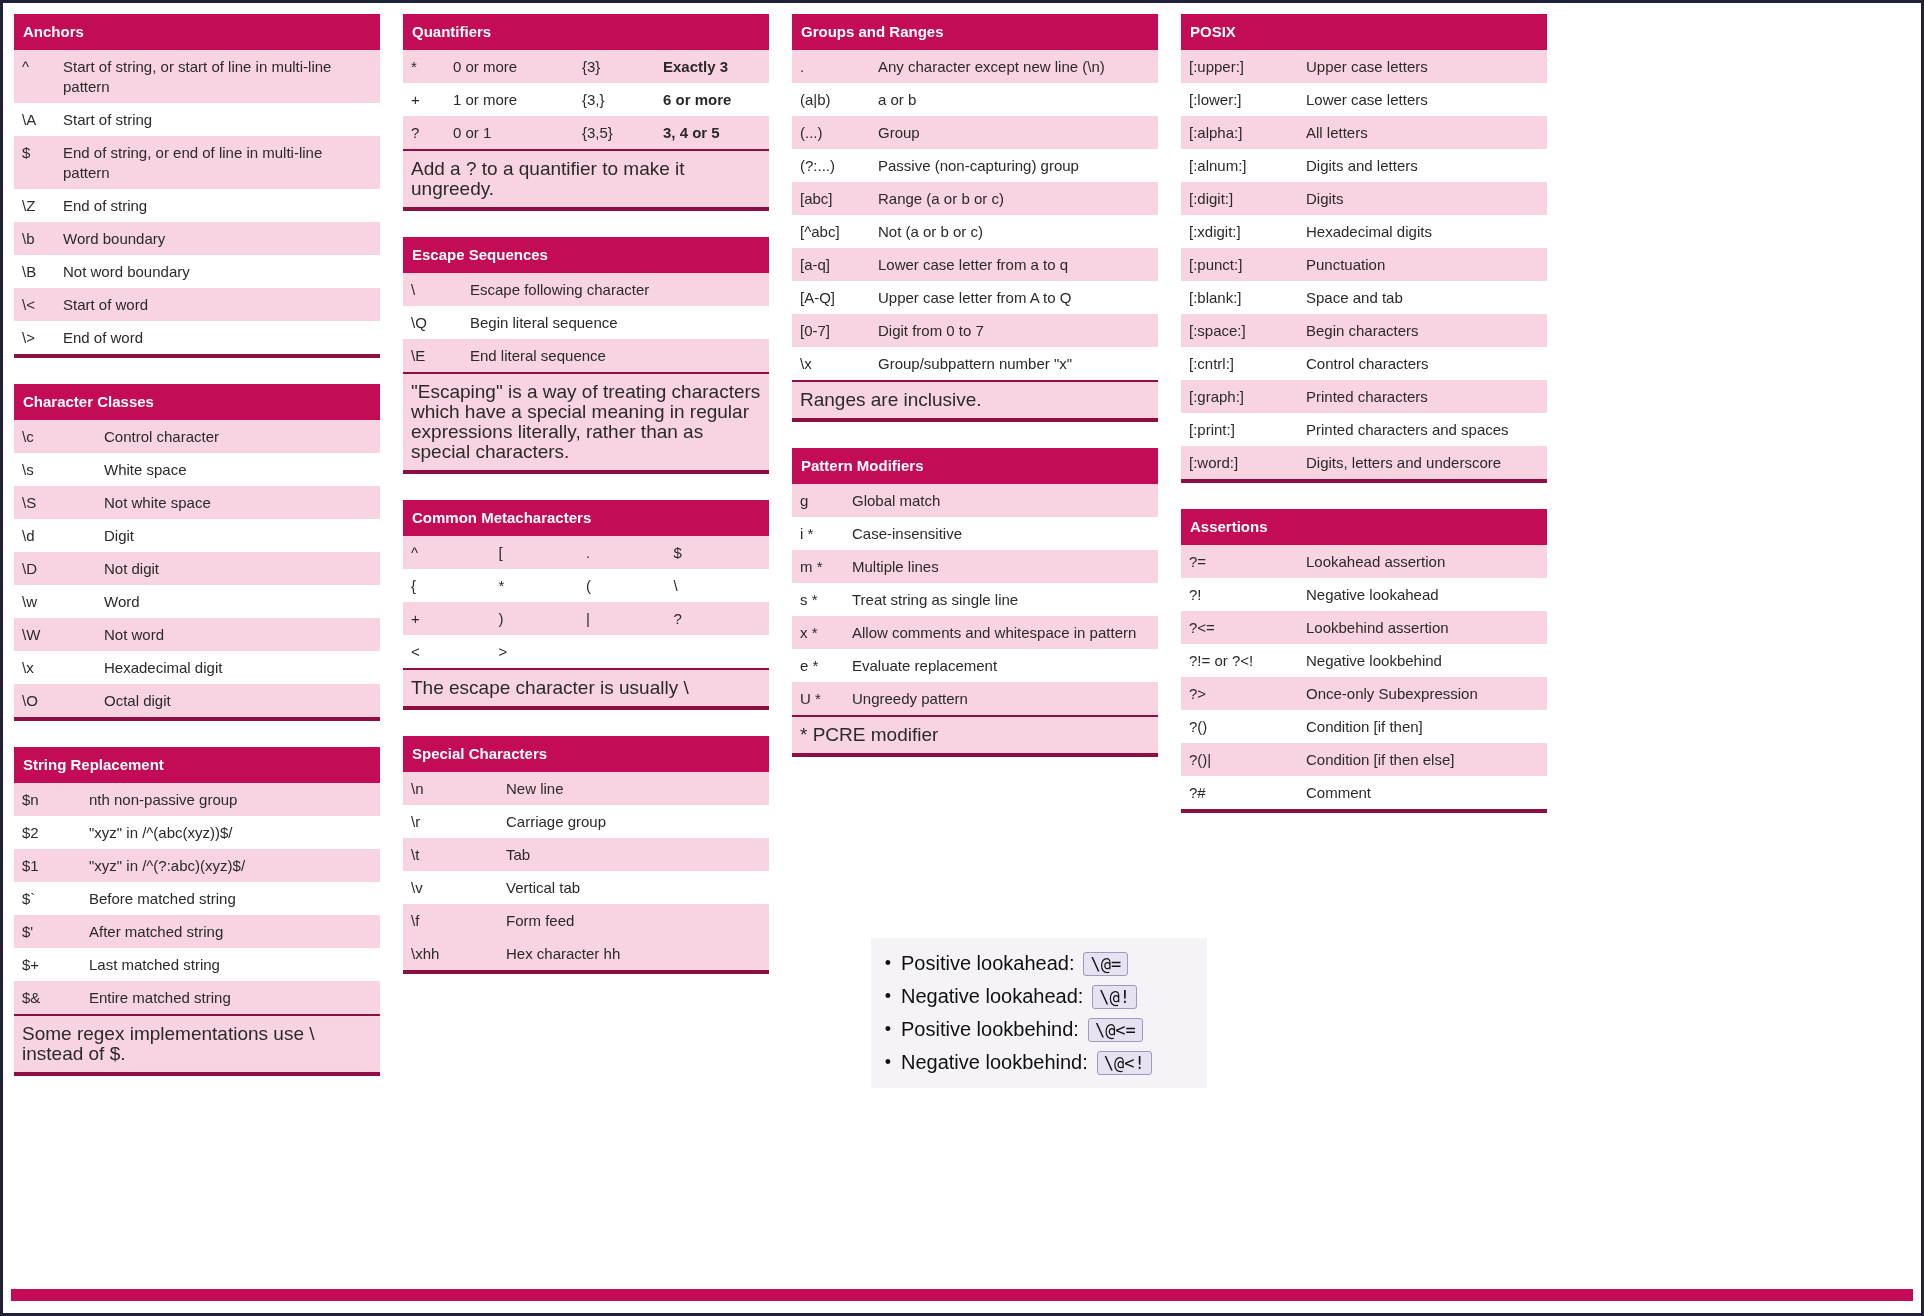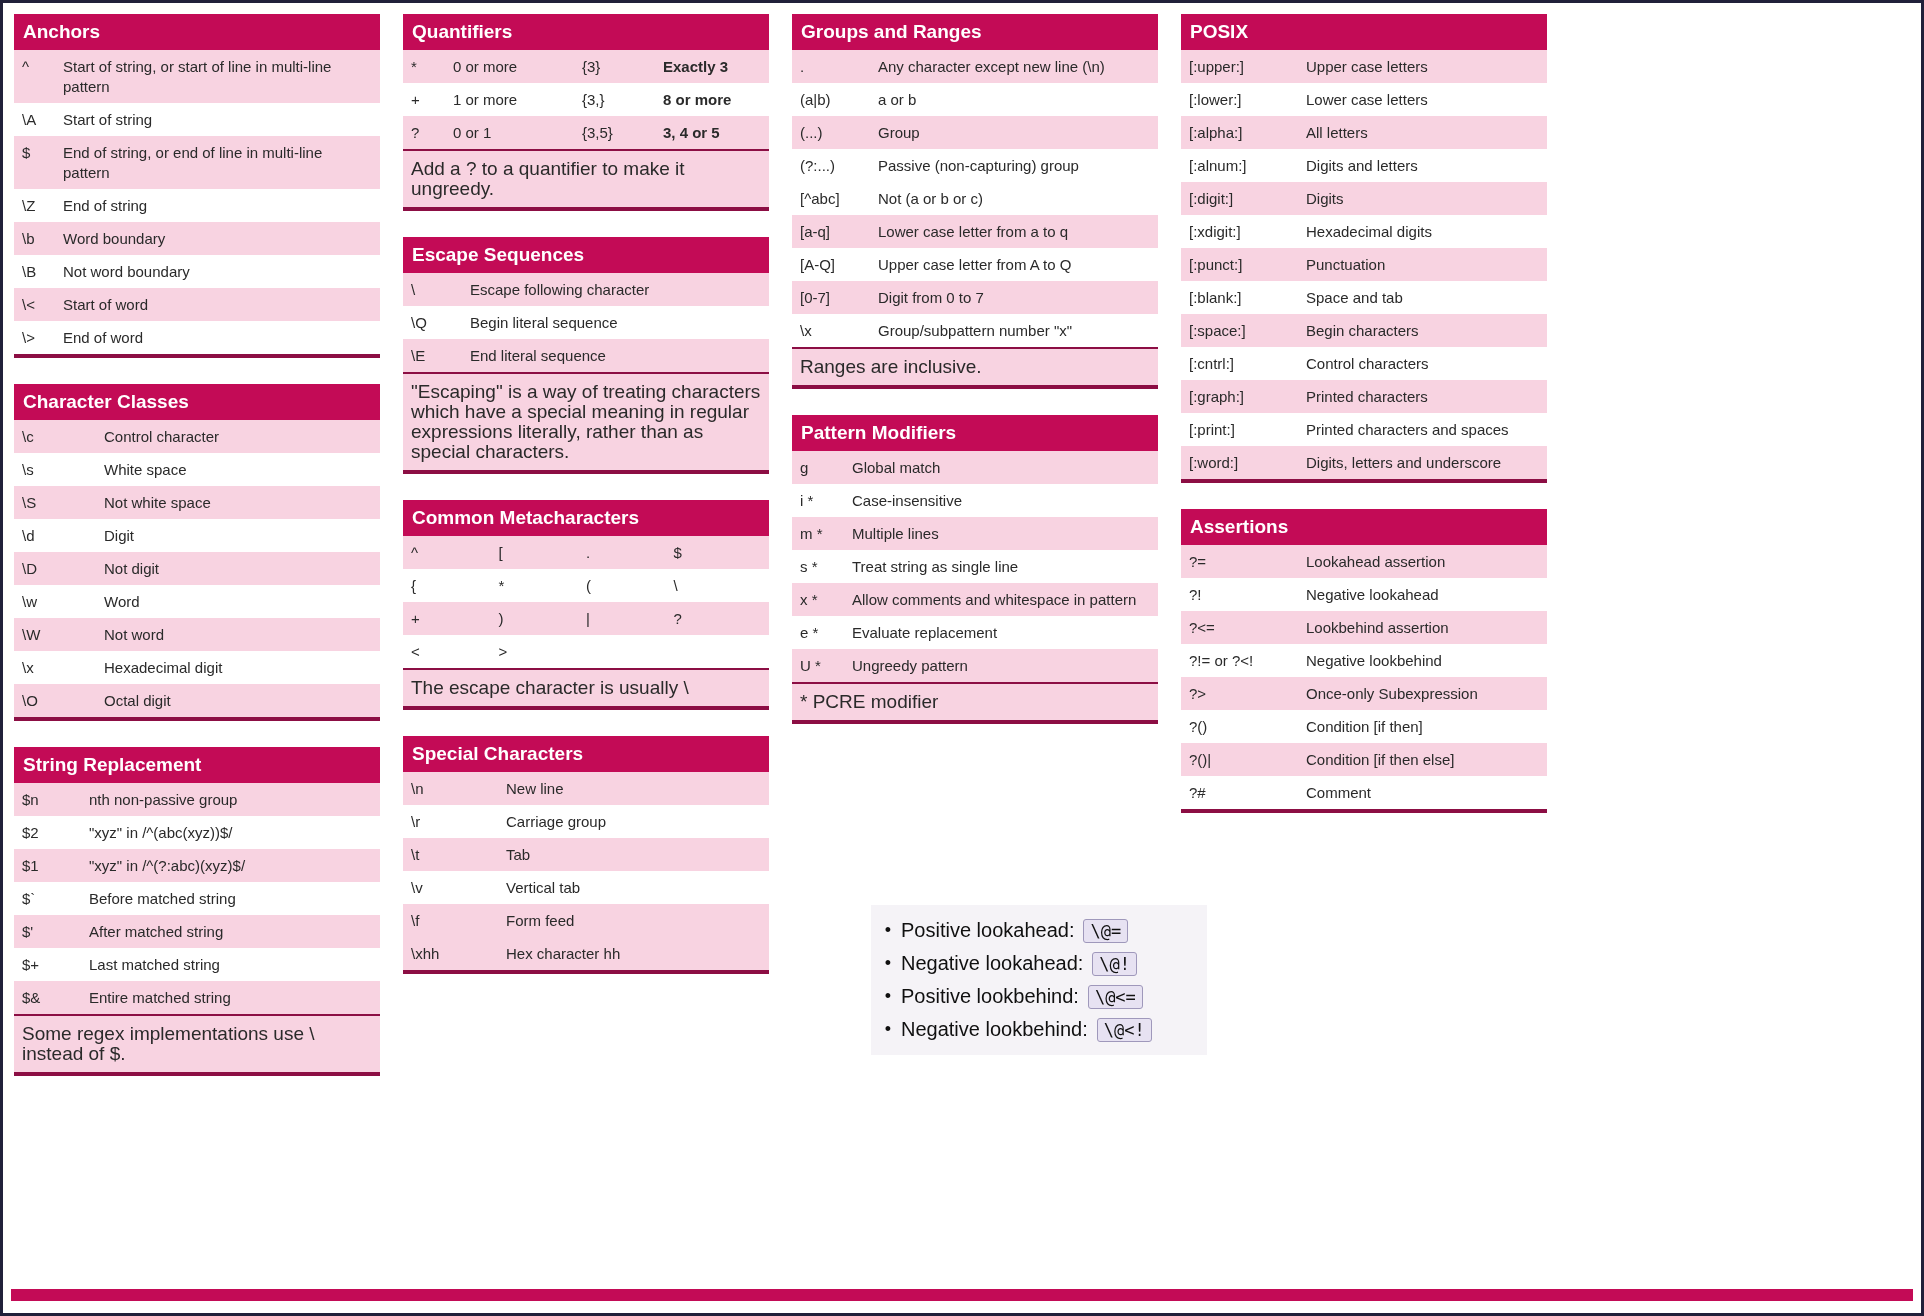--- a/index.html
+++ b/index.html
@@ -5,21 +5,21 @@
   html,body{margin:0;padding:0;}
   body{
     width:1924px;height:1316px;position:relative;background:#ffffff;
     border:3px solid #20203a;box-sizing:border-box;overflow:hidden;
     font-family:"Liberation Sans","DejaVu Sans",sans-serif;color:#2a2a2a;
   }
   .columns{position:absolute;left:11px;top:11px;display:flex;gap:23px;}
   .col{display:flex;flex-direction:column;width:366px;}
   .card{margin-bottom:26px;border-bottom:4px solid #8c0e44;background:#fff;}
   .card-header{
-    background:#c30b56;color:#ffffff;font-weight:700;font-size:19px;
+    background:#c30b56;color:#ffffff;font-weight:700;font-size:15px;
     padding:9px 9px;line-height:18px;
   }
   .row{display:flex;font-size:15px;line-height:20px;padding:6.5px 8px;background:#fff;}
   .row.pink{background:#f8d3e1;}
   .row .key{flex:0 0 var(--keyw,60px);padding-right:6px;}
   .row .desc{flex:1;}
   .row .cell{padding-right:4px;}
   .quant .c0{flex:0 0 38px;}
   .quant .c1{flex:0 0 125px;}
   .quant .c2{flex:0 0 77px;}
@@ -172,21 +172,21 @@
           <div class="row pink">
             <span class="cell c0">*</span>
             <span class="cell c1">0 or more</span>
             <span class="cell c2">{3}</span>
             <span class="cell c3">Exactly 3</span>
           </div>
           <div class="row white">
             <span class="cell c0">+</span>
             <span class="cell c1">1 or more</span>
             <span class="cell c2">{3,}</span>
-            <span class="cell c3">8 or more</span>
+            <span class="cell c3">6 or more</span>
           </div>
           <div class="row pink">
             <span class="cell c0">?</span>
             <span class="cell c1">0 or 1</span>
             <span class="cell c2">{3,5}</span>
             <span class="cell c3">3, 4 or 5</span>
           </div>
         </div>
       <div class="note">Add a ? to a quantifier to make it ungreedy.</div>
     </div>
@@ -281,20 +281,24 @@
             <span class="key">(a|b)</span>
             <span class="desc">a or b</span>
           </div>
           <div class="row pink">
             <span class="key">(...)</span>
             <span class="desc">Group</span>
           </div>
           <div class="row white">
             <span class="key">(?:...)</span>
             <span class="desc">Passive (non-capturing) group</span>
+          </div>
+          <div class="row pink">
+            <span class="key">[abc]</span>
+            <span class="desc">Range (a or b or c)</span>
           </div>
           <div class="row white">
             <span class="key">[^abc]</span>
             <span class="desc">Not (a or b or c)</span>
           </div>
           <div class="row pink">
             <span class="key">[a-q]</span>
             <span class="desc">Lower case letter from a to q</span>
           </div>
           <div class="row white">

